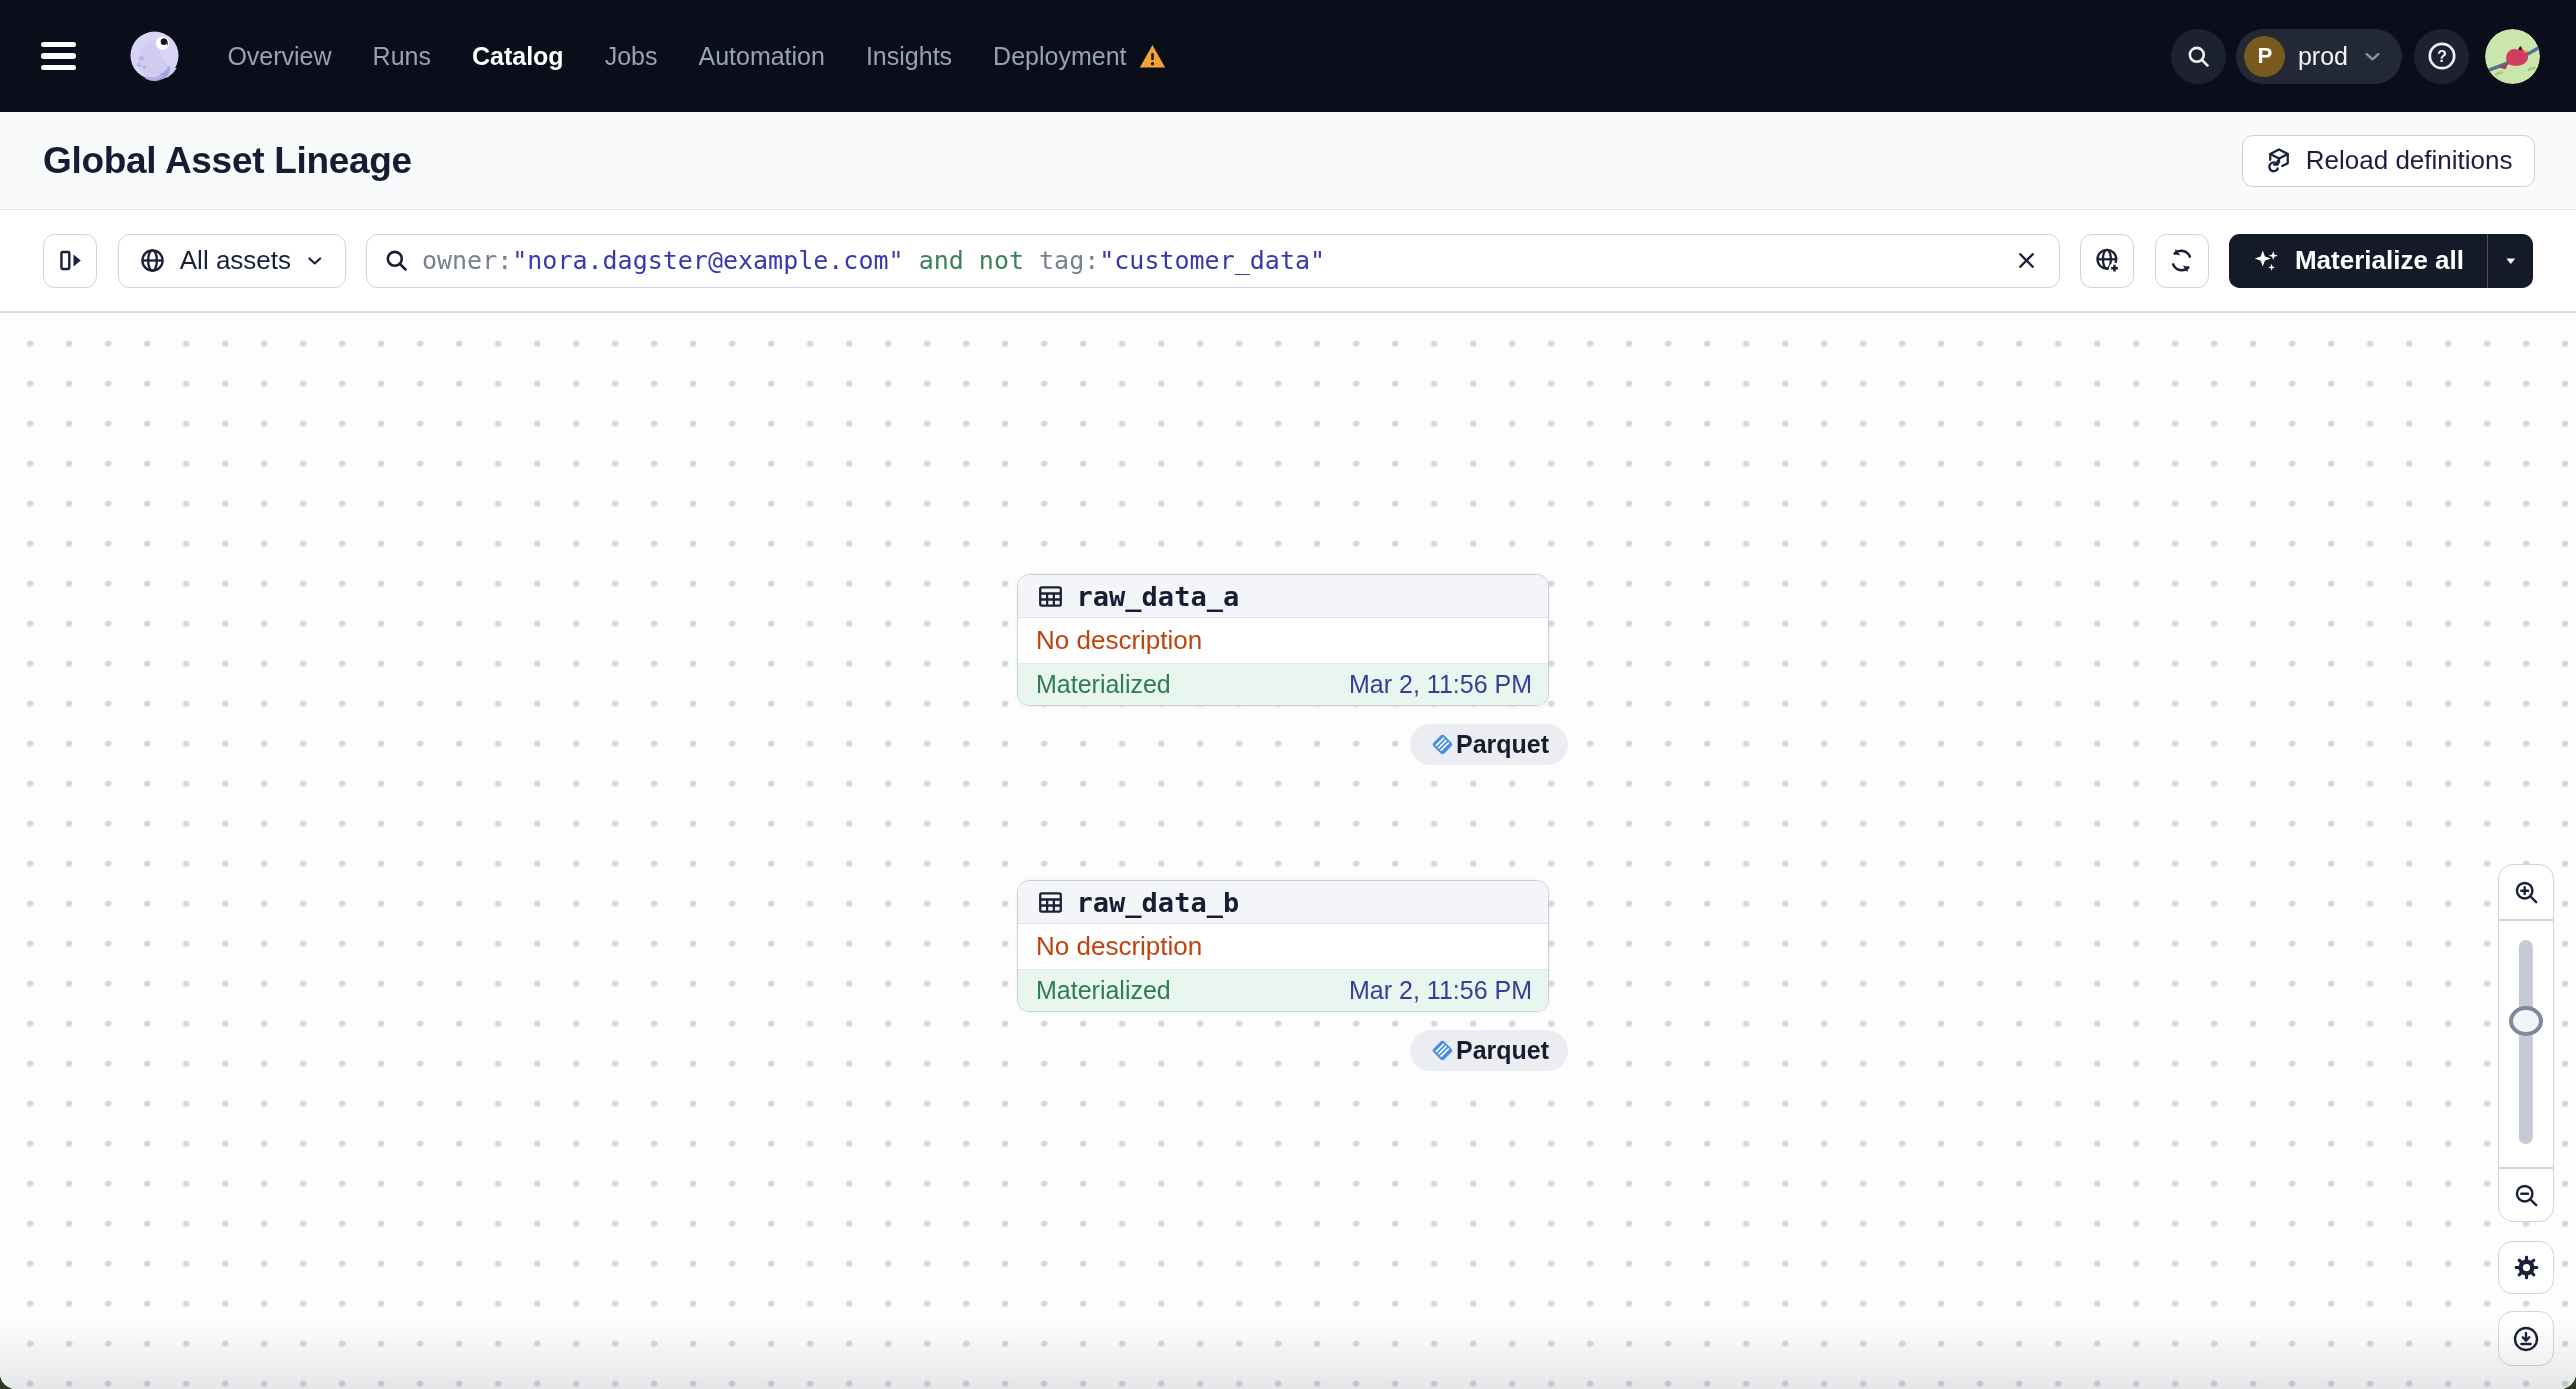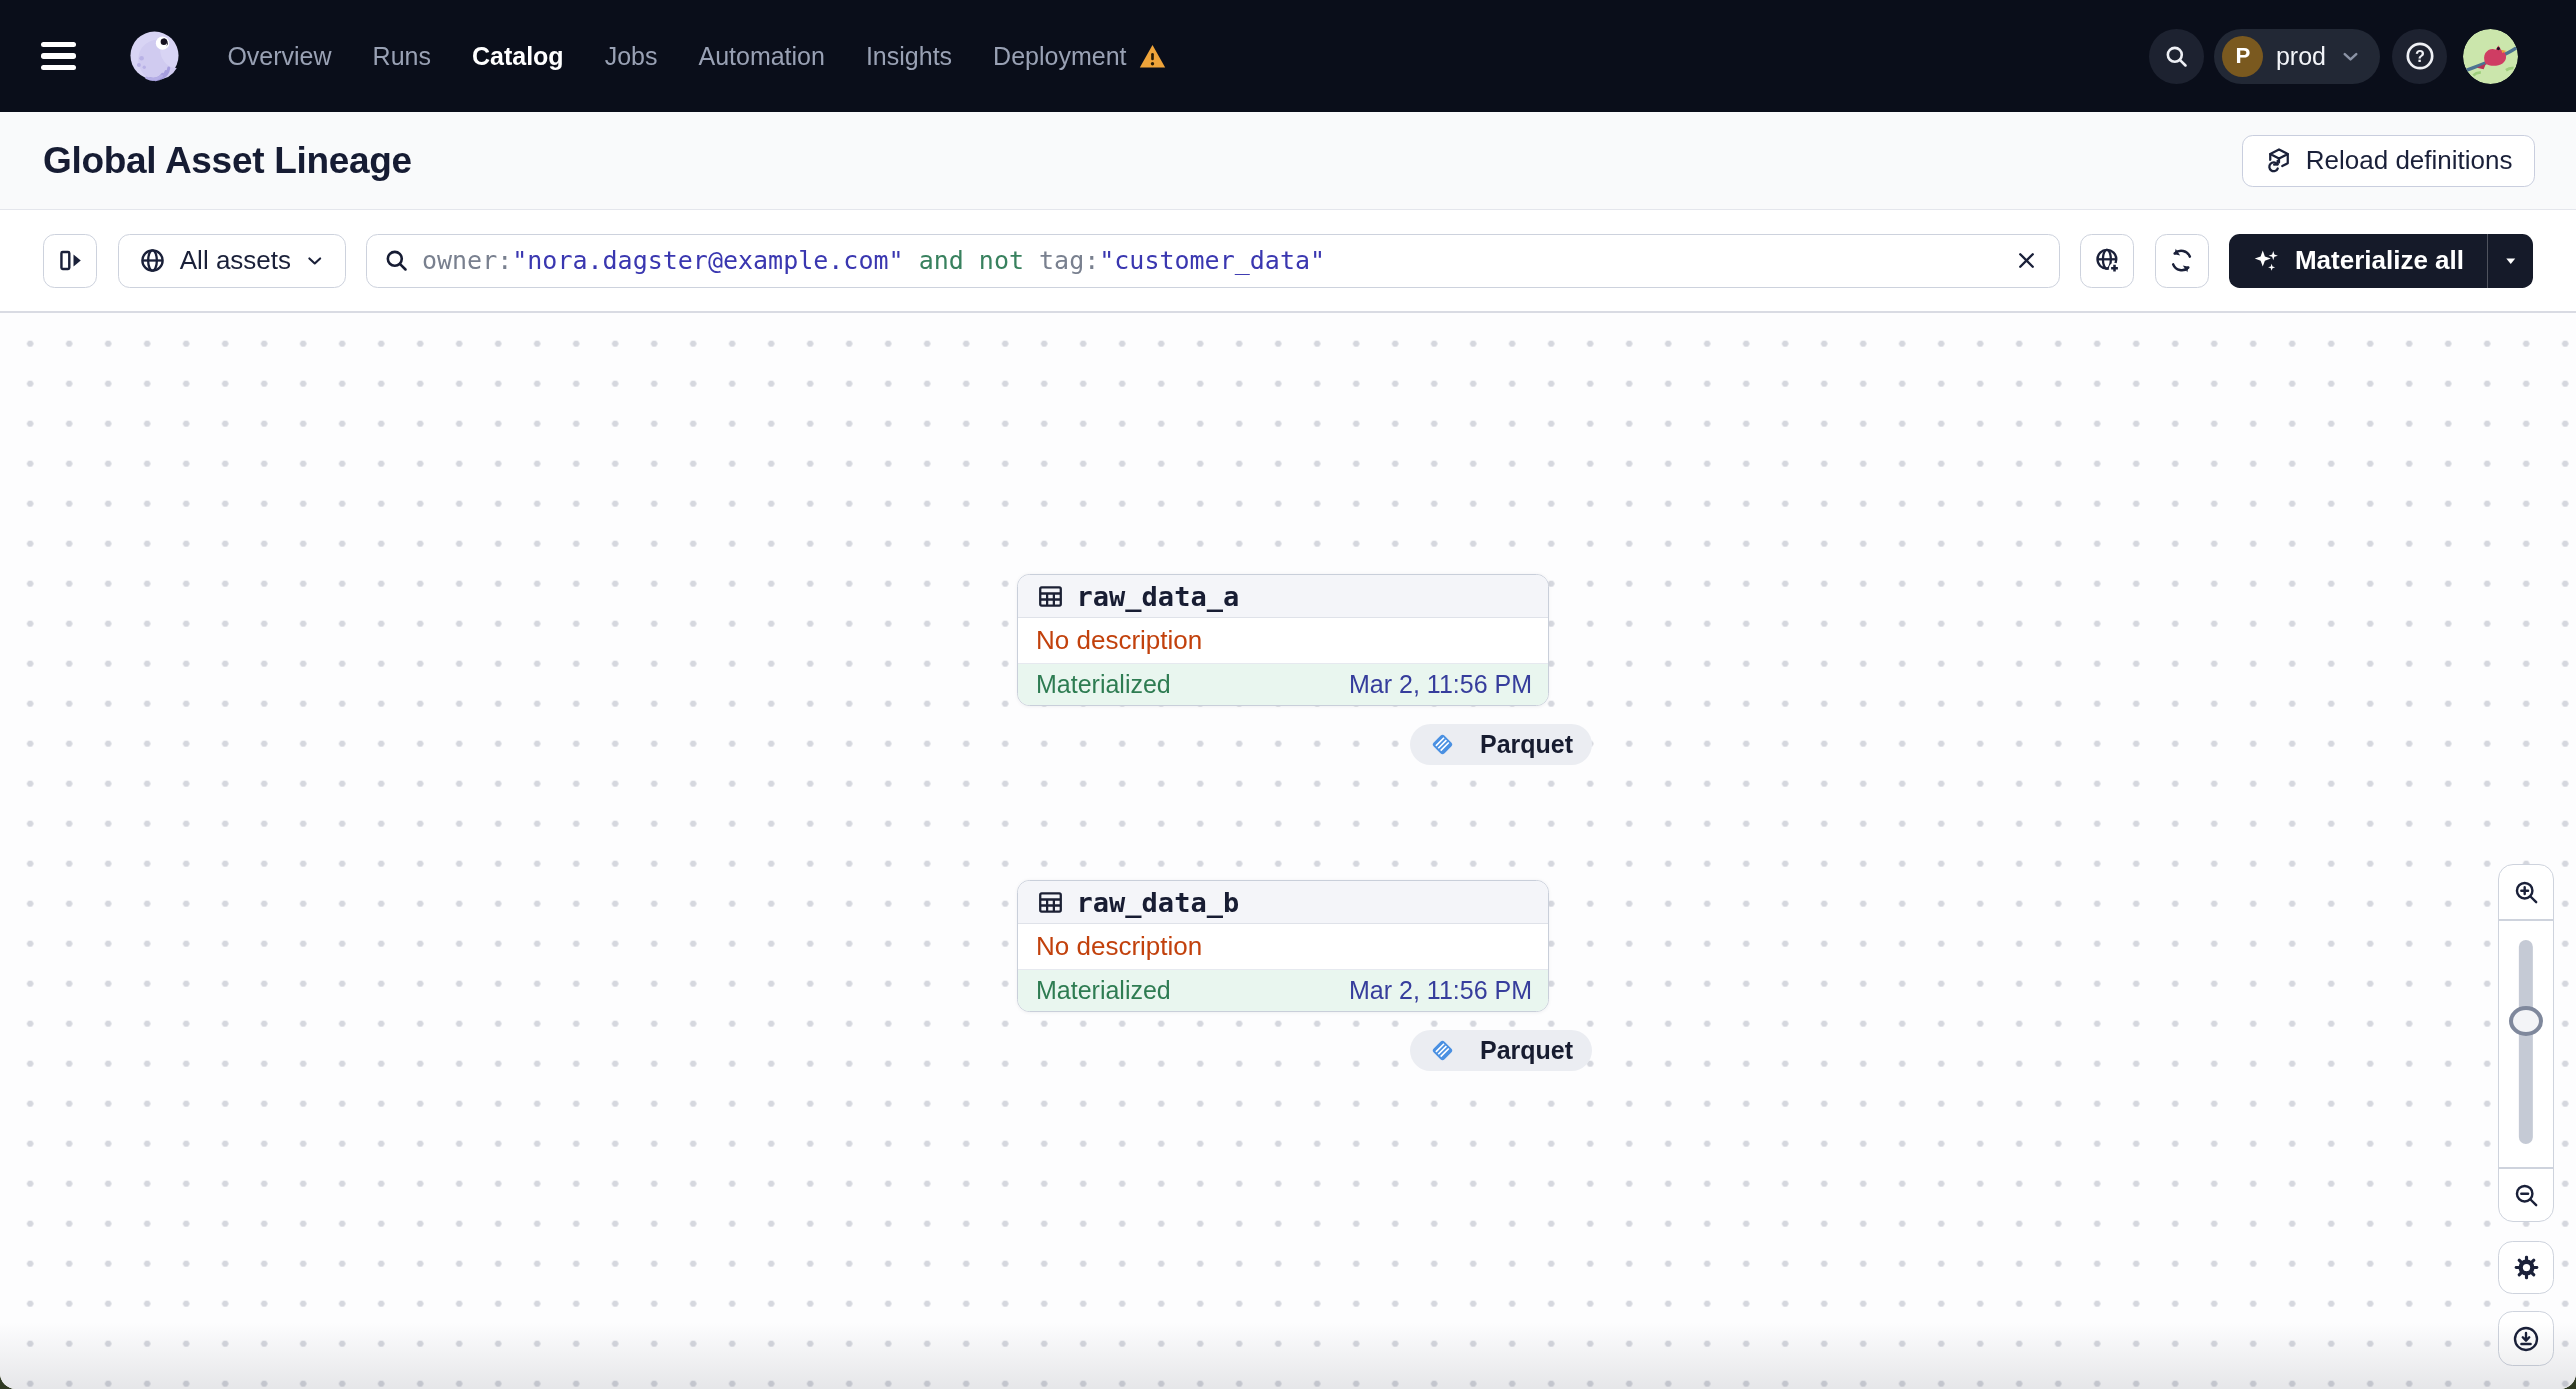--- a/index.html
+++ b/index.html
@@ -1,21 +1,21 @@
 <!DOCTYPE html>
 <html style="font-size:14.3px"><head>
 <meta charset="utf-8">
 <style>
   * { margin:0; padding:0; box-sizing:border-box; }
   html,body { background:#2f3a22; }
   body { font-family:"Liberation Sans", sans-serif; width:2576px; height:1389px; overflow:hidden; }
   .app { width:2576px; height:1389px; display:flex; flex-direction:column; border-radius:0 0 16px 16px; overflow:hidden; background:#fdfdfe; }
 
   
-  .navbar { height:112px; flex:0 0 112px; background:#0a0e1a; display:flex; align-items:center; justify-content:space-between; padding:0 58px 0 39px; }
+  .navbar { height:112px; flex:0 0 112px; background:#0a0e1a; display:flex; align-items:center; justify-content:space-between; padding:0 36px 0 39px; }
   .nav-left { display:flex; align-items:center; gap:39px; }
   .hamburger { width:39px; height:30px; display:flex; flex-direction:column; justify-content:space-between; cursor:pointer; padding:0.9px 1.8px; }
   .hamburger span { display:block; height:5.4px; border-radius:2.7px; background:#ffffff; }
   .logo { width:57px; height:57px; margin:0 5.4px 0 9px; }
   .nav-items { display:flex; align-items:center; gap:41px; }
   .nav-item { font-size:25px; color:#99a1b4; text-decoration:none; cursor:pointer; white-space:nowrap; }
   .nav-item.active { color:#ffffff; font-weight:700; }
   .nav-item-warn { display:flex; align-items:center; gap:11.6px; }
   .nav-right { display:flex; align-items:center; }
   .circle-btn { width:55px; height:55px; border-radius:50%; background:#1d2230; display:flex; align-items:center; justify-content:center; cursor:pointer; }
@@ -50,21 +50,21 @@
   .bottom-shade { position:absolute; left:0; right:0; bottom:0; height:67px; background:linear-gradient(to bottom, rgba(25,30,48,0), rgba(25,30,48,0.10)); pointer-events:none; }
 
   .asset-node { position:absolute; width:532px; background:#fff; border:1.8px solid #c9cfda; border-radius:12.5px; overflow:hidden; box-shadow:0 0.9px 3.6px rgba(20,26,48,0.06); cursor:pointer; }
   .node-header { height:43px; background:#f4f5f9; border-bottom:1.8px solid #dfe2e9; display:flex; align-items:center; gap:11.6px; padding:0 18px; }
   .node-name { font-family:"DejaVu Sans Mono", monospace; font-weight:700; font-size:27px; color:#181d33; }
   .node-desc { height:46px; display:flex; align-items:center; padding:0 18px; font-size:26px; color:#c2410c; border-bottom:1.8px solid #e6e9ef; }
   .node-status { height:41px; background:#e9f6ef; display:flex; align-items:center; justify-content:space-between; padding:0 16px 0 18px;gap:16px; }
   .status-label { font-size:25px; color:#2e7c52; }
   .status-time { font-size:25px; color:#363d9c; }
 
-  .tag-pill { position:absolute; height:41px; display:inline-flex; align-items:center; gap:24px; background:#ebedf2; border-radius:20.6px; padding:0 19px; font-size:25px; font-weight:700; color:#171c30; cursor:pointer; }
+  .tag-pill { position:absolute; height:41px; display:inline-flex; align-items:center; gap:0; background:#ebedf2; border-radius:20.6px; padding:0 19px; font-size:25px; font-weight:700; color:#171c30; cursor:pointer; }
 
   
   .zoom-stack { position:absolute; left:2498px; top:551px; width:56px; height:358px; background:#fff; border:1.8px solid #ced3dd; border-radius:15px; display:flex; flex-direction:column; }
   .zoom-btn { height:54px; flex:0 0 54px; display:flex; align-items:center; justify-content:center; cursor:pointer; }
   .zoom-btn.bottom { flex:0 0 52px; }
   .zoom-divider { height:1.8px; background:#ced3dd; }
   .slider-area { flex:1; position:relative; }
   .slider-track { position:absolute; left:50%; transform:translateX(-50%); top:19.7px; bottom:23px; width:14.3px; border-radius:7.2px; background:#c5cad5; cursor:pointer; }
   .slider-knob { position:absolute; left:50%; transform:translateX(-50%); top:85px; width:34px; height:30px; border-radius:50%; background:#f3f4f7; border:4.5px solid #7f889c; cursor:grab; }
   .sq-btn { position:absolute; left:2498px; width:56px; background:#fff; border:1.8px solid #ced3dd; border-radius:14.3px; display:flex; align-items:center; justify-content:center; cursor:pointer; }

